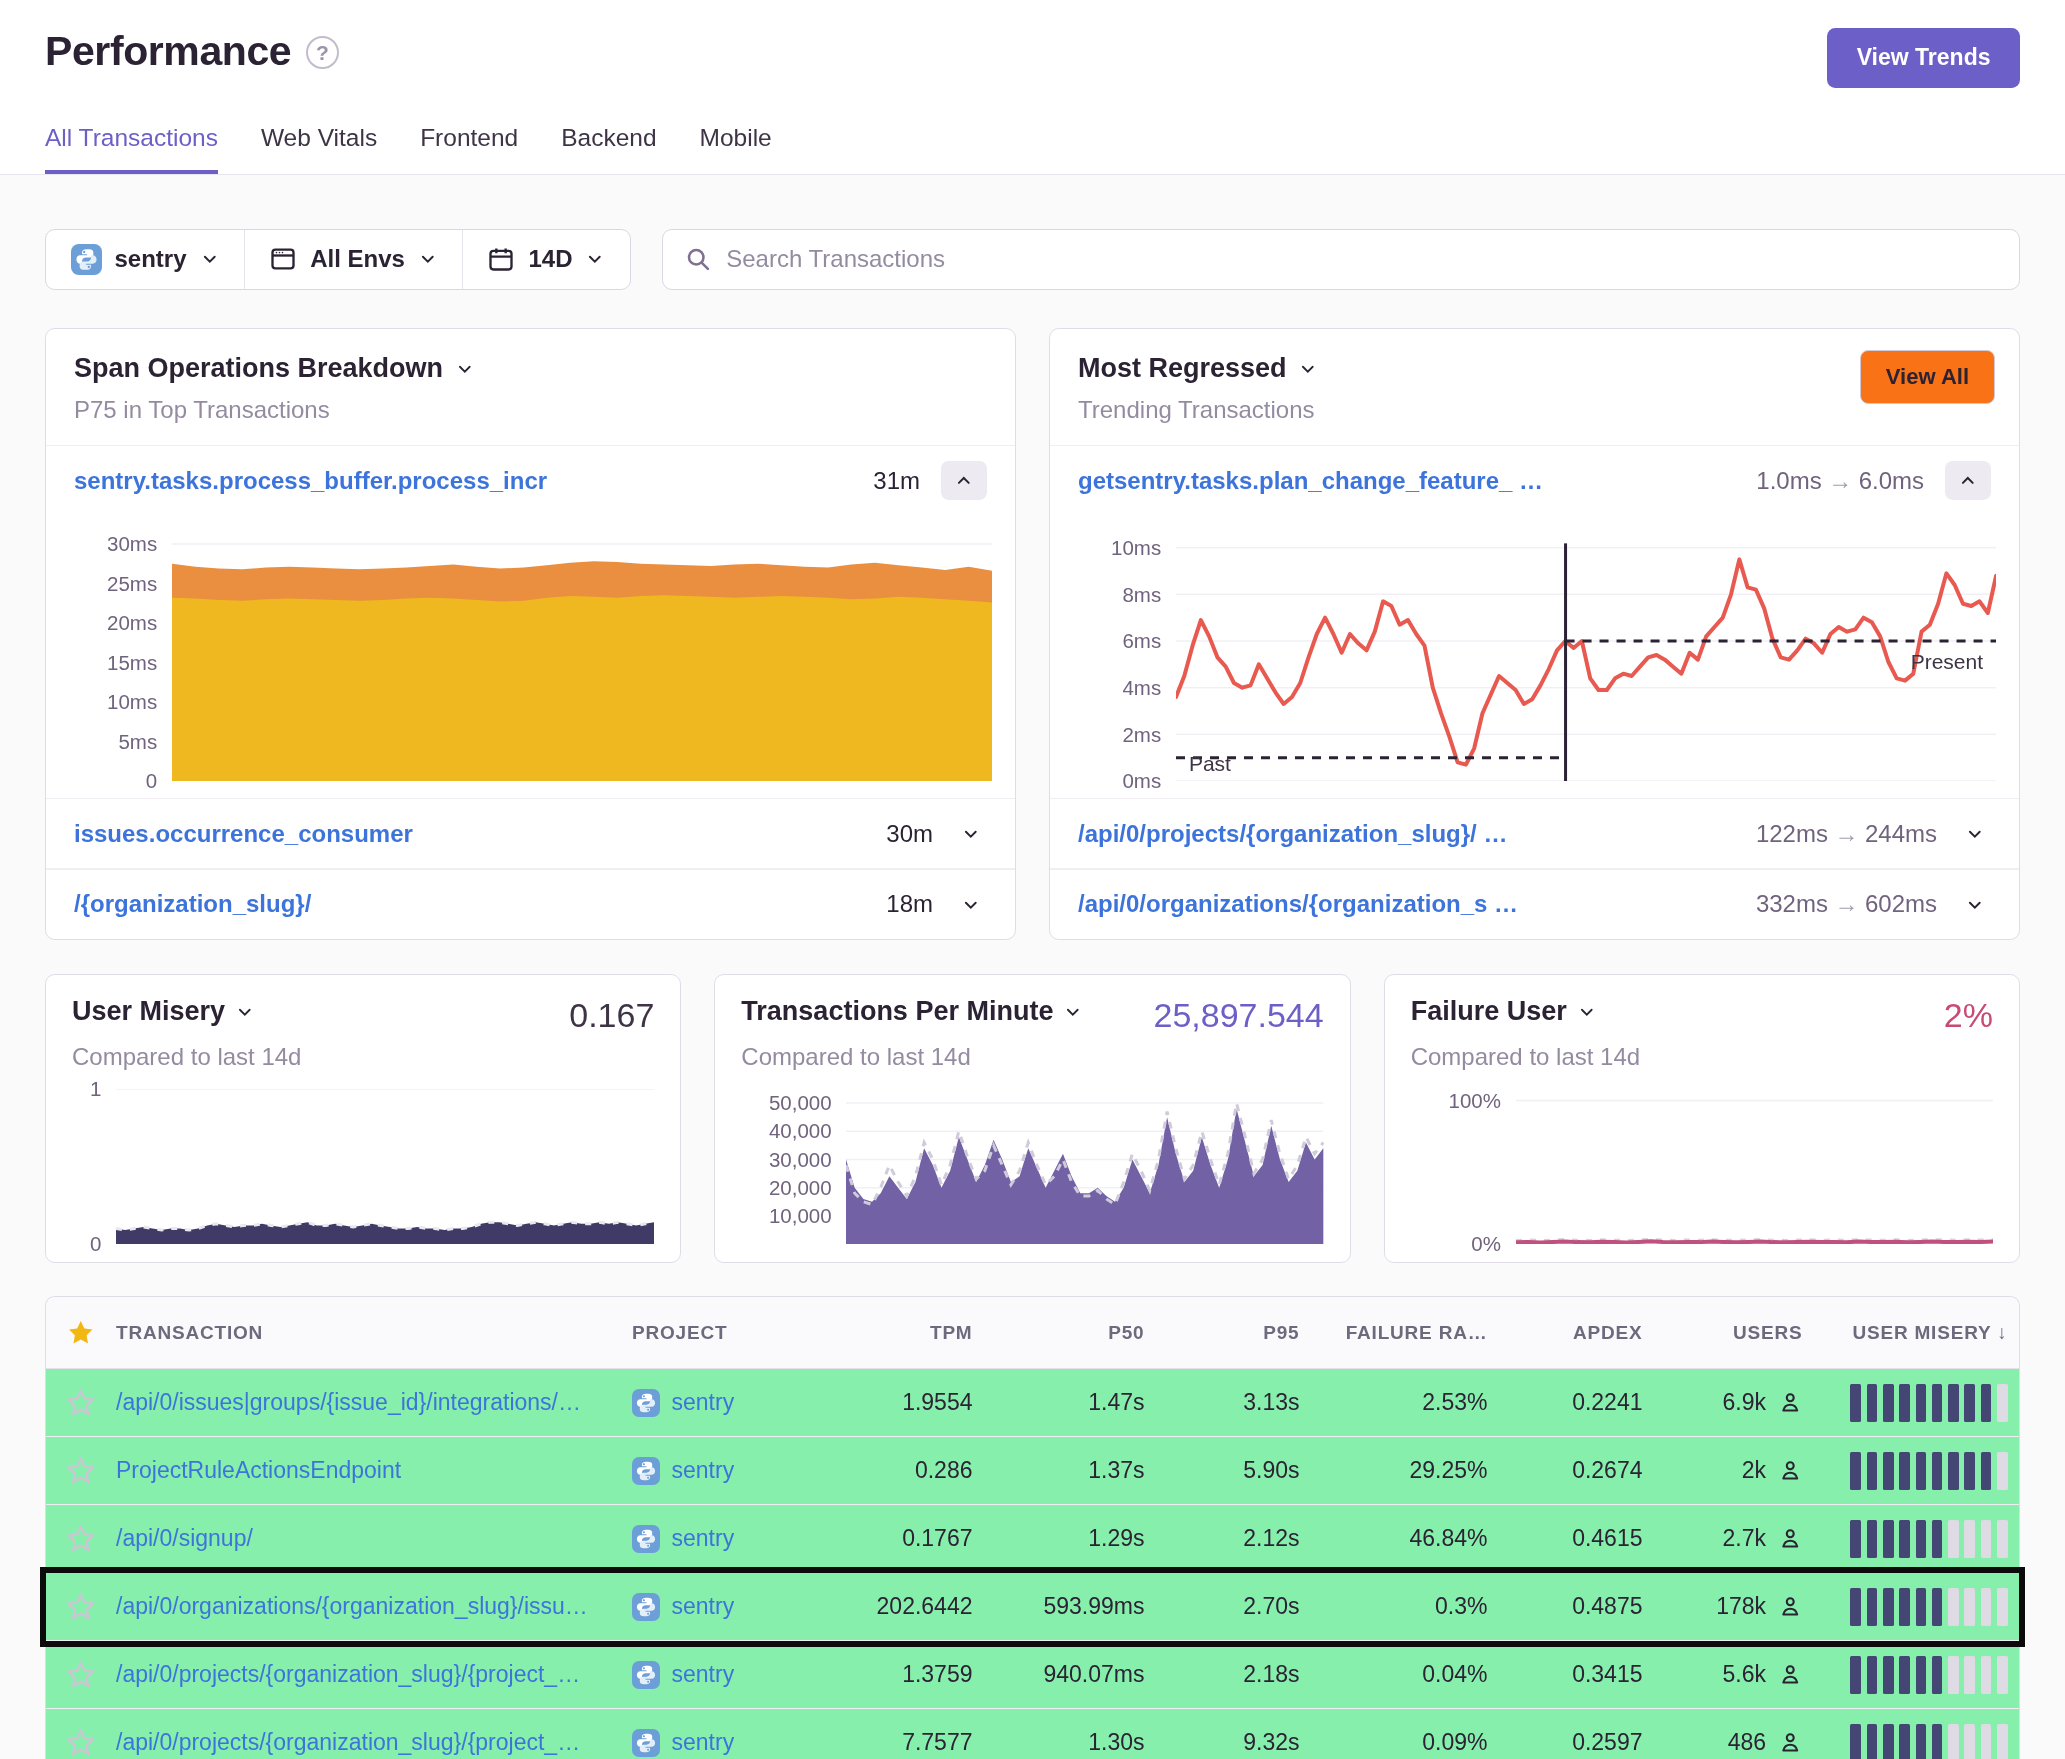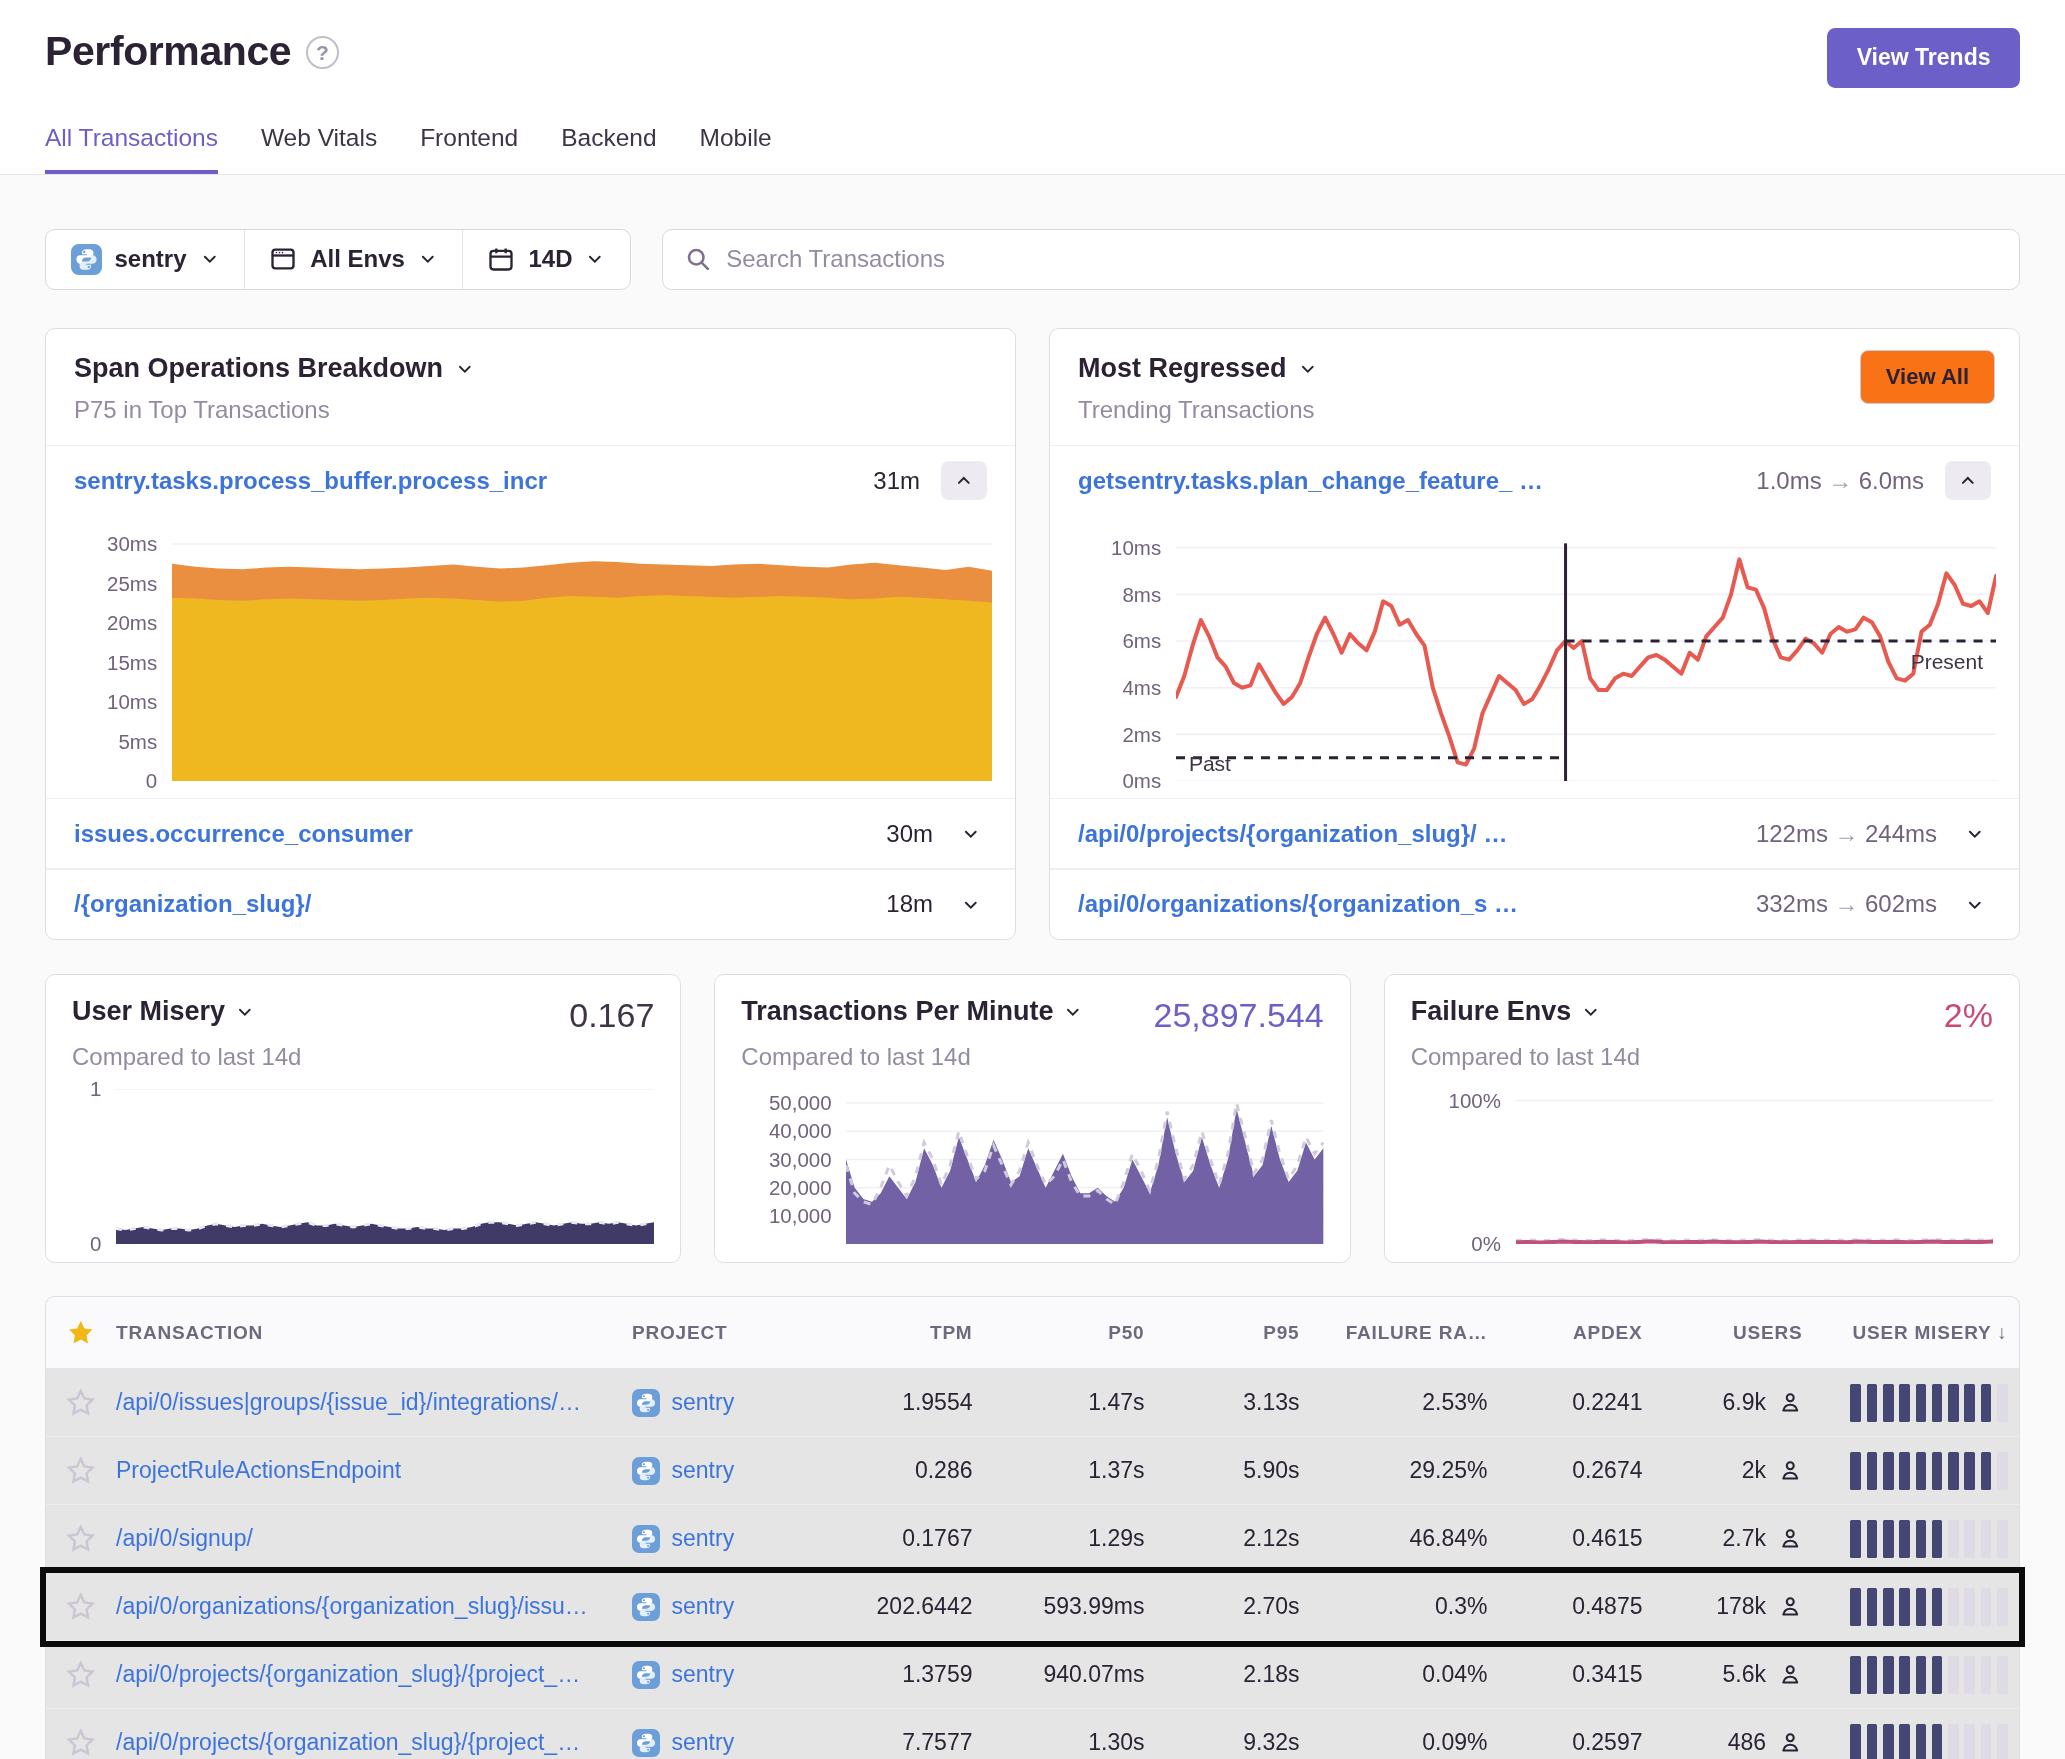--- a/index.html
+++ b/index.html
@@ -78,21 +78,21 @@
   .mini-chart .ytick { font-size:20.5px; }
 
   
   .tx-table { margin-top:33px; background:#FFF; border:1.6px solid #E0DCE6; border-radius:9.8px 9.8px 0 0; border-bottom:none; }
   .tgrid { display:grid; grid-template-columns:70px minmax(0,1fr) 188px 164px 172px 155px 188px 155px 160px 205px;
     align-items:center; }
   .thead { background:#FAFAFC; border-bottom:1.6px solid #E5E1E9; border-radius:9.8px 9.8px 0 0; height:72px; }
   .th { font-size:19px; font-weight:700; letter-spacing:0.8px; color:#6D6A7E; text-transform:uppercase;
     white-space:nowrap; overflow:hidden; text-overflow:ellipsis; }
   .th.r, .cell.r { text-align:right; padding-right:11.5px; justify-self:stretch; }
-  .trow { height:68px; border-bottom:1.6px solid #F0EEF3; position:relative; background:#e5e5e5; }
+  .trow { height:68px; border-bottom:1.6px solid #F0EEF3; position:relative; background:#86efac; }
   .trow.highlighted { outline:6.5px solid #0B0B0B; outline-offset:-0.8px; z-index:3; }
   .cell { font-size:23px; color:#2B2233; white-space:nowrap; overflow:hidden; text-overflow:ellipsis; }
   .cell a { color:#3D74DB; text-decoration:none; cursor:pointer; }
   .star-cell { justify-self:center; display:flex; }
   .star { width:29.5px; height:29.5px; }
   .star.outline path { fill:none; stroke:#CCC6D4; stroke-width:2; }
   .star.filled path { fill:#F2B712; }
   .proj-cell { display:flex; align-items:center; gap:11.5px; }
   .proj-cell .py-badge { width:28px; height:28px; }
   .users-cell { display:flex; align-items:center; justify-content:flex-end; gap:12px; padding-right:11.5px; }
@@ -369,21 +369,21 @@
               <line x1="0" y1="155.45454545454544" x2="1000" y2="155.45454545454544" stroke="#F1EFF4" stroke-width="1.5" vector-effect="non-scaling-stroke"></line>
               <path d="M0,190 L0.0,86.4 L18.2,120.9 L36.4,134.7 L54.5,138.2 L72.7,127.8 L90.9,107.1 L109.1,120.9 L127.3,134.7 L145.5,114.0 L163.6,72.5 L181.8,93.3 L200.0,120.9 L218.2,100.2 L236.4,58.7 L254.5,86.4 L272.7,114.0 L290.9,93.3 L309.1,62.2 L327.3,86.4 L345.5,114.0 L363.6,107.1 L381.8,72.5 L400.0,96.7 L418.2,120.9 L436.4,100.2 L454.5,79.5 L472.7,107.1 L490.9,127.8 L509.1,127.8 L527.3,120.9 L545.5,131.3 L563.6,138.2 L581.8,120.9 L600.0,86.4 L618.2,107.1 L636.4,127.8 L654.5,93.3 L672.7,34.5 L690.9,79.5 L709.1,114.0 L727.3,100.2 L745.5,58.7 L763.6,93.3 L781.8,120.9 L800.0,86.4 L818.2,24.2 L836.4,65.6 L854.5,107.1 L872.7,93.3 L890.9,44.9 L909.1,86.4 L927.3,114.0 L945.5,100.2 L963.6,65.6 L981.8,86.4 L1000.0,72.5 L1000,190 Z" fill="#7262A5"></path>
               <polyline points="0.0,93.3 18.2,127.8 36.4,138.2 54.5,141.6 72.7,120.9 90.9,93.3 109.1,114.0 127.3,131.3 145.5,107.1 163.6,65.6 181.8,86.4 200.0,117.5 218.2,93.3 236.4,51.8 254.5,82.9 272.7,110.5 290.9,100.2 309.1,69.1 327.3,93.3 345.5,117.5 363.6,100.2 381.8,65.6 400.0,93.3 418.2,117.5 436.4,107.1 454.5,86.4 472.7,114.0 490.9,131.3 509.1,131.3 527.3,124.4 545.5,134.7 563.6,141.6 581.8,114.0 600.0,79.5 618.2,100.2 636.4,124.4 654.5,86.4 672.7,27.6 690.9,72.5 709.1,110.5 727.3,93.3 745.5,51.8 763.6,86.4 781.8,117.5 800.0,79.5 818.2,17.3 836.4,58.7 854.5,103.6 872.7,86.4 890.9,38.0 909.1,79.5 927.3,110.5 945.5,93.3 963.6,58.7 981.8,79.5 1000.0,65.6" fill="none" stroke="#CFCBDA" stroke-width="3" stroke-dasharray="7 7" vector-effect="non-scaling-stroke"></polyline>
             </svg>
           </div>
       </div>
     </div>
     <div class="mini-card">
       <div class="mini-head">
         <div class="mini-title">
-          <span>Failure Envs</span>
+          <span>Failure User</span>
           <svg class="chev" viewBox="0 0 24 24" fill="none" stroke="#2B2233" stroke-width="2.2" stroke-linecap="round">
               <path d="M6 9.5l6 6 6-6"></path>
             </svg>
         </div>
         <div class="mini-value" style="color: rgb(200, 74, 117);">2%</div>
       </div>
       <div class="mini-sub">Compared to last 14d</div>
       <div class="mini-chart">
         <div class="ygutter" id="failure-chart-gutter">
             <span class="ytick" style="top: 7.40741%;">100%</span>

